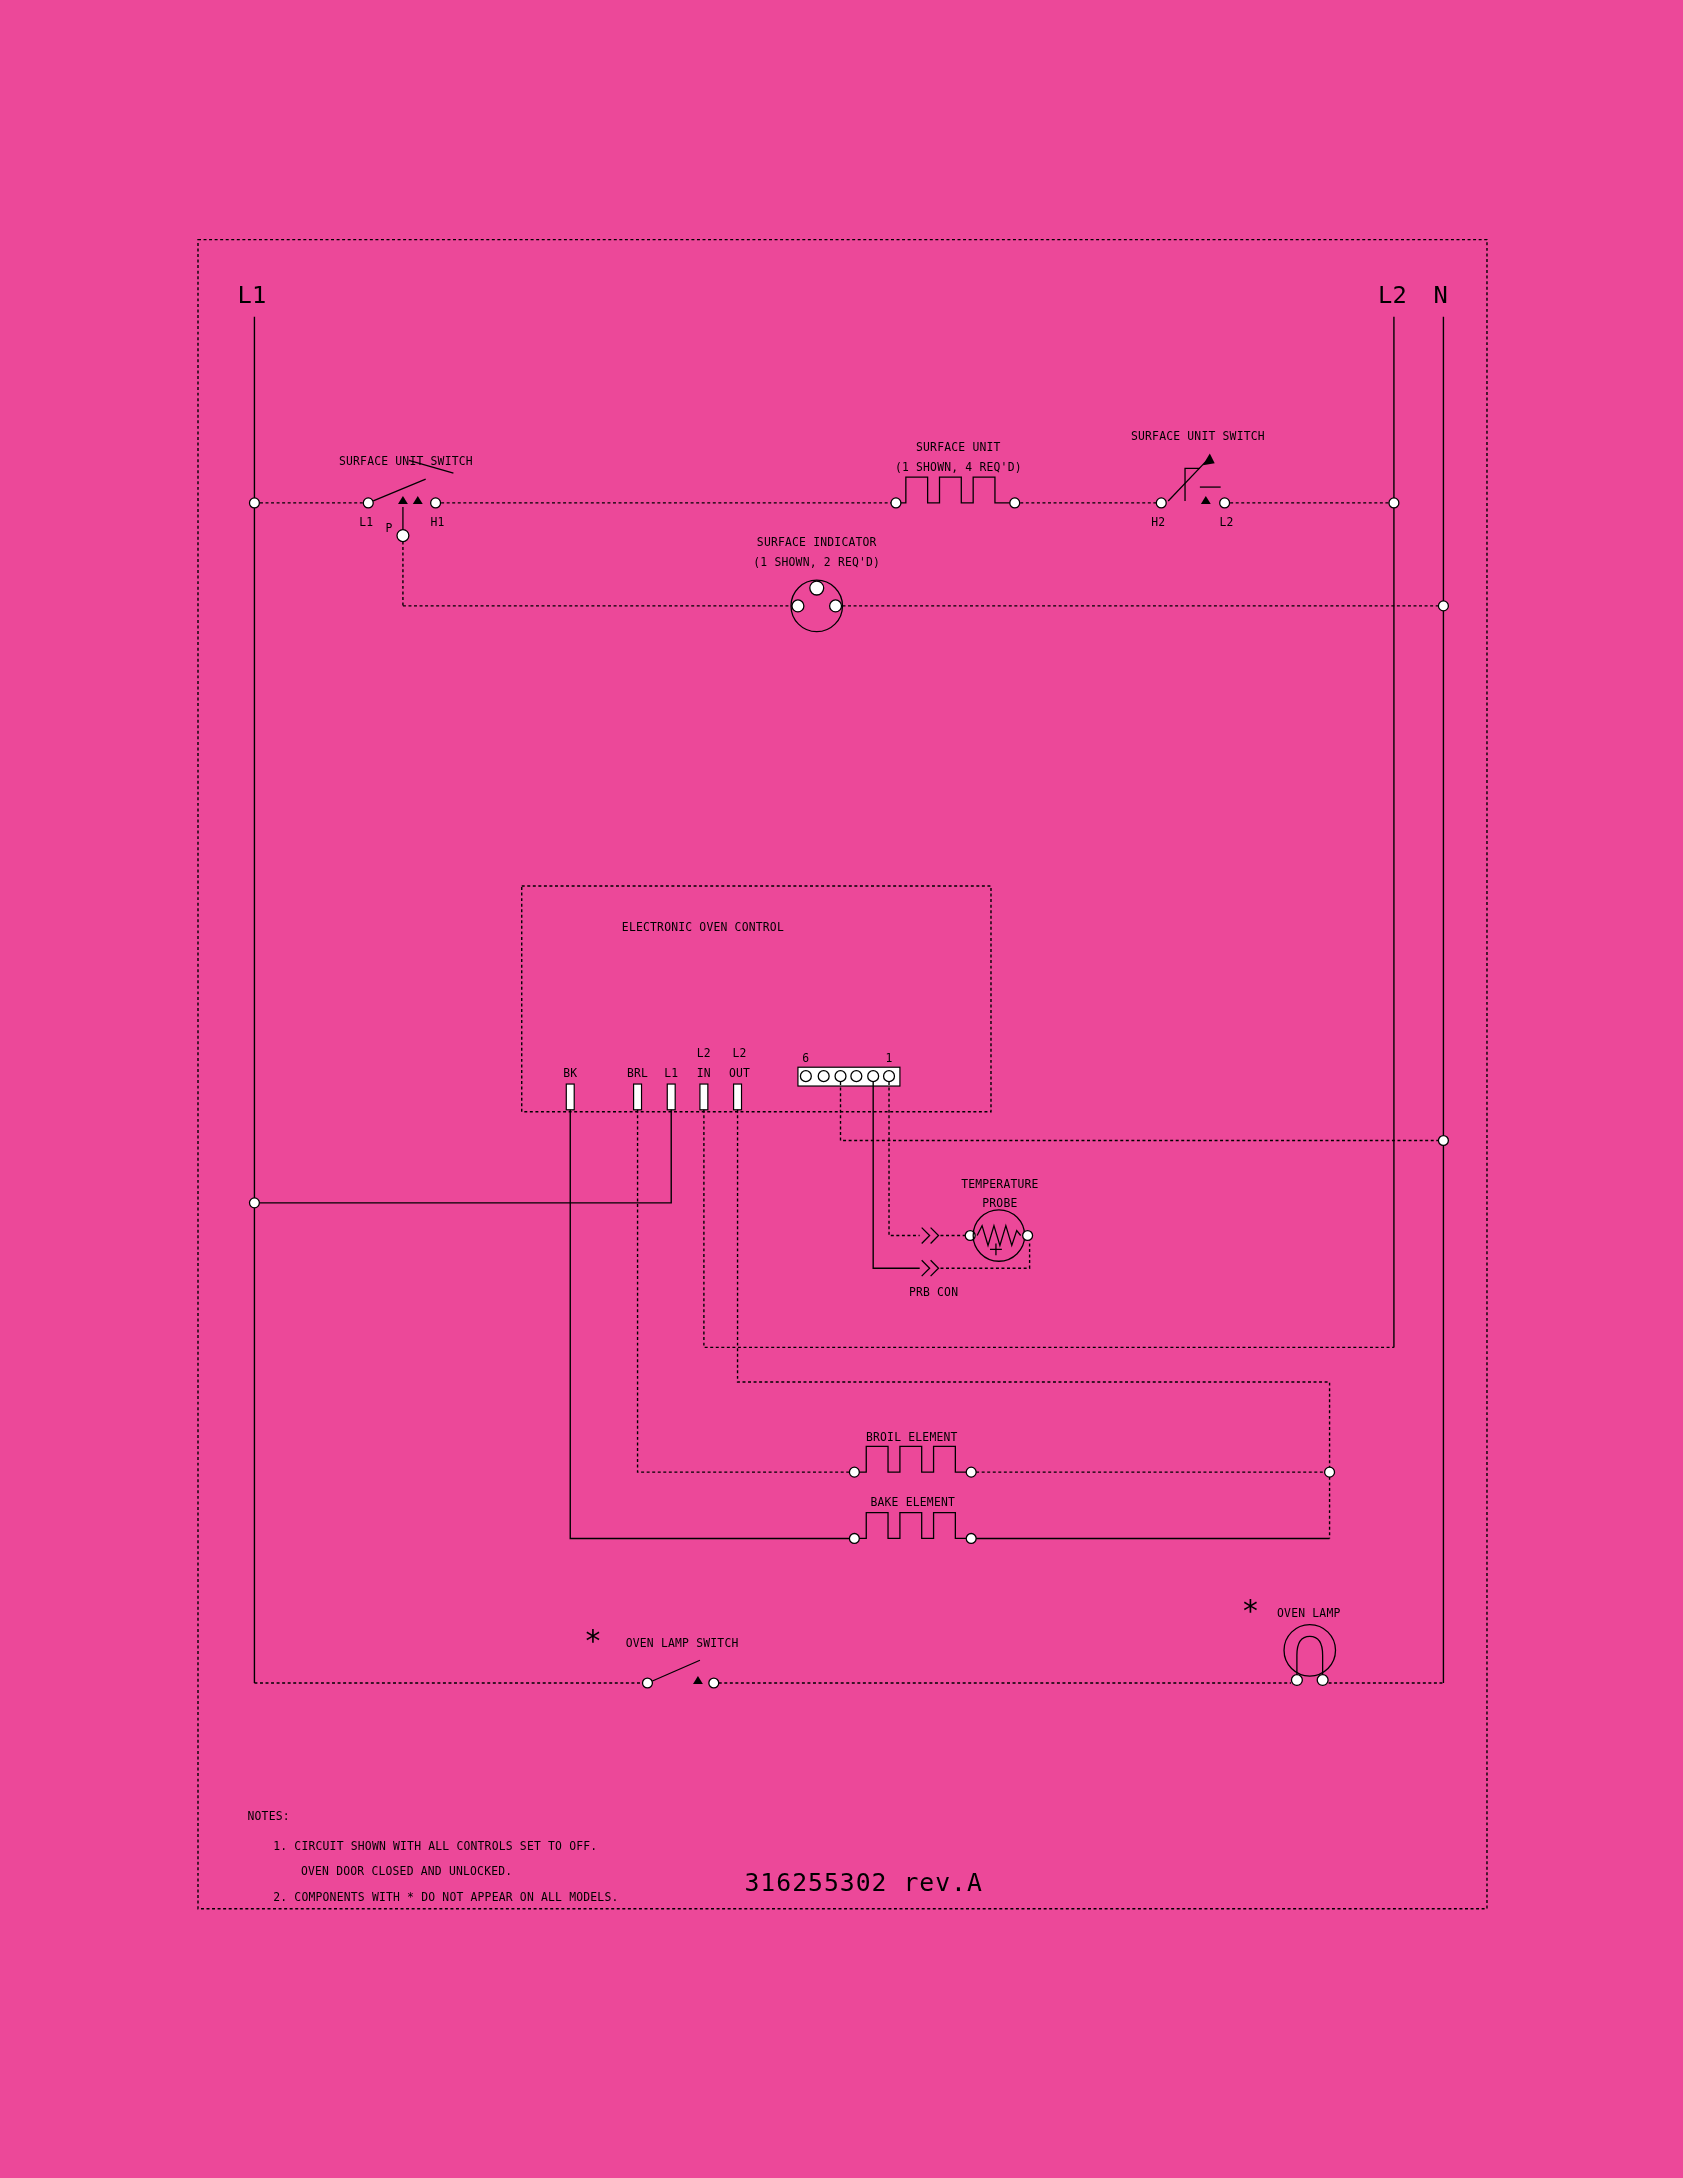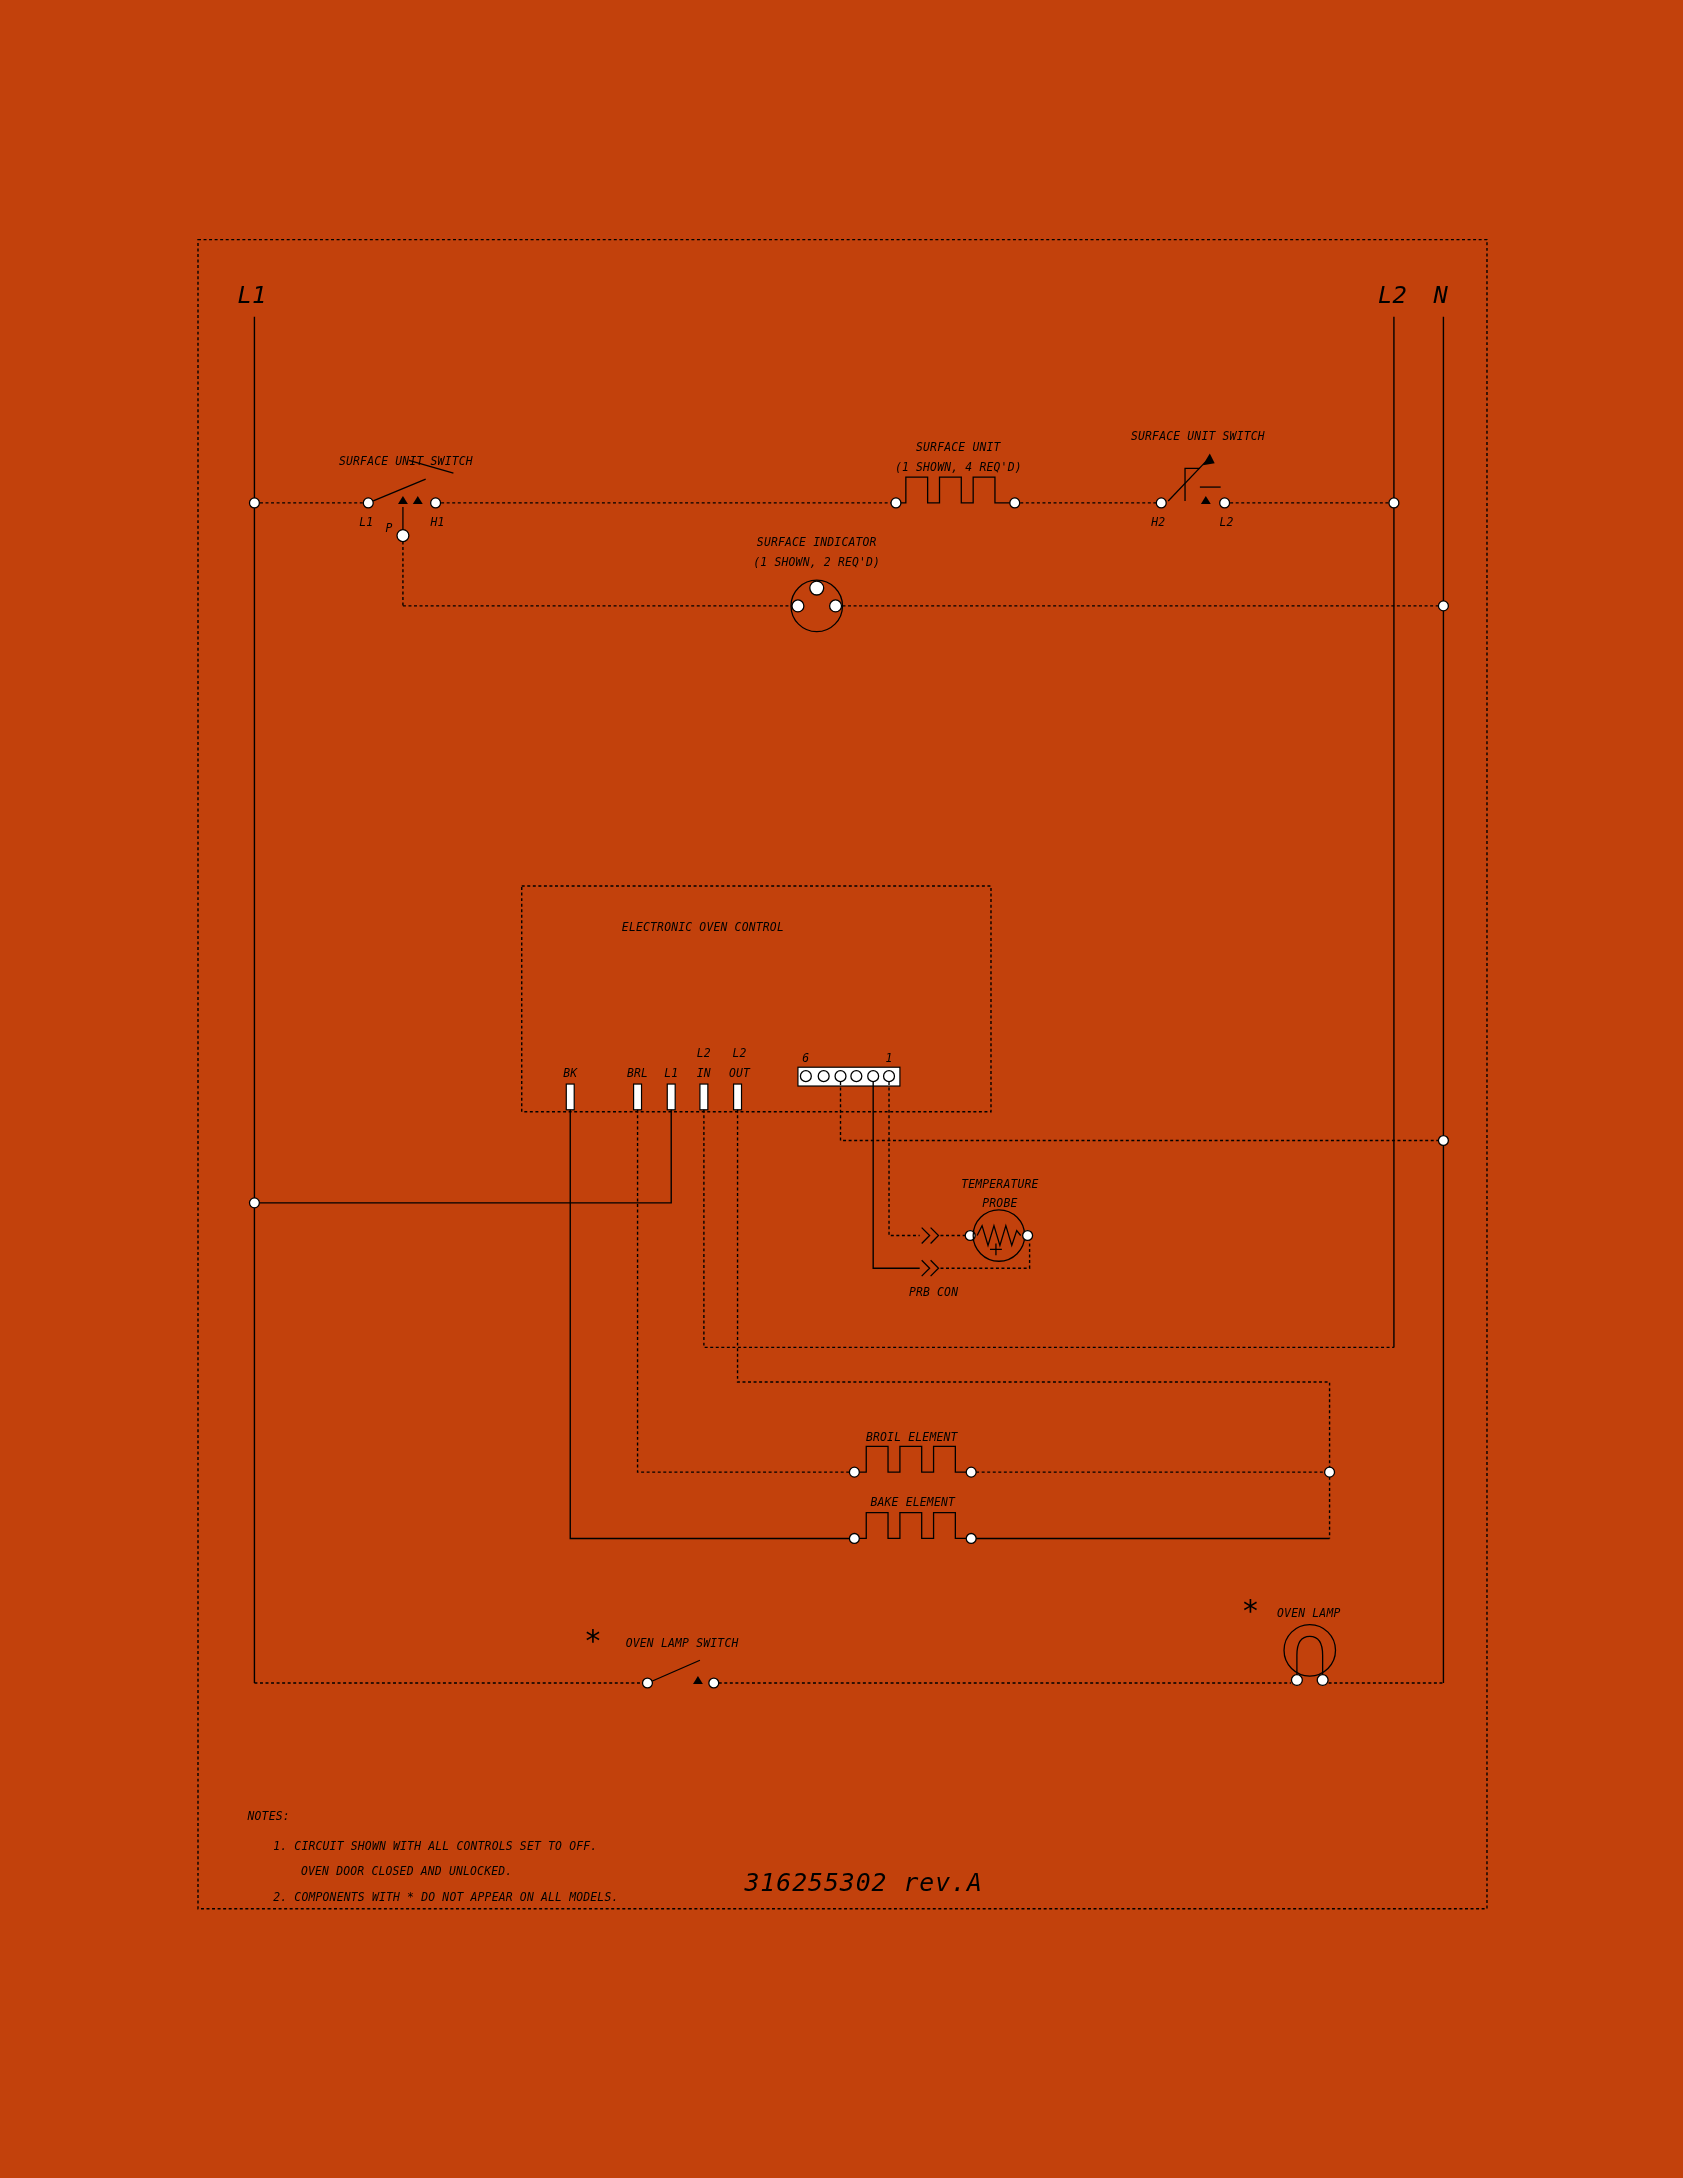--- a/index.html
+++ b/index.html
@@ -1,16 +1,16 @@
 <!DOCTYPE html>
 <html><head>
 <meta charset="utf-8">
 <style>
   html,body{margin:0;padding:0;background:#fff;}
-  .page{position:relative;width:1683px;height:2178px;background:#c2410c;overflow:hidden;font-style:italic;}
+  .page{position:relative;width:1683px;height:2178px;background:#ec4899;overflow:hidden;}
   svg{position:absolute;left:0;top:0;}
   .w{stroke:#000;fill:none;stroke-width:1.4;}
   .d{stroke-dasharray:3 2.6;}
   .sym{stroke:#000;fill:none;stroke-width:1.3;}
   .term{stroke:#000;fill:#fff;stroke-width:1.3;}
   .pin{stroke:#000;fill:#fff;stroke-width:1.2;}
   .tri{fill:#000;stroke:none;}
   .lbl{font-family:"DejaVu Sans Mono","Liberation Mono",monospace;font-size:11.5px;fill:#000;letter-spacing:0.2px;}
   .lblc{text-anchor:middle;}
   .big{font-family:"DejaVu Sans Mono","Liberation Mono",monospace;font-size:24px;fill:#000;}

